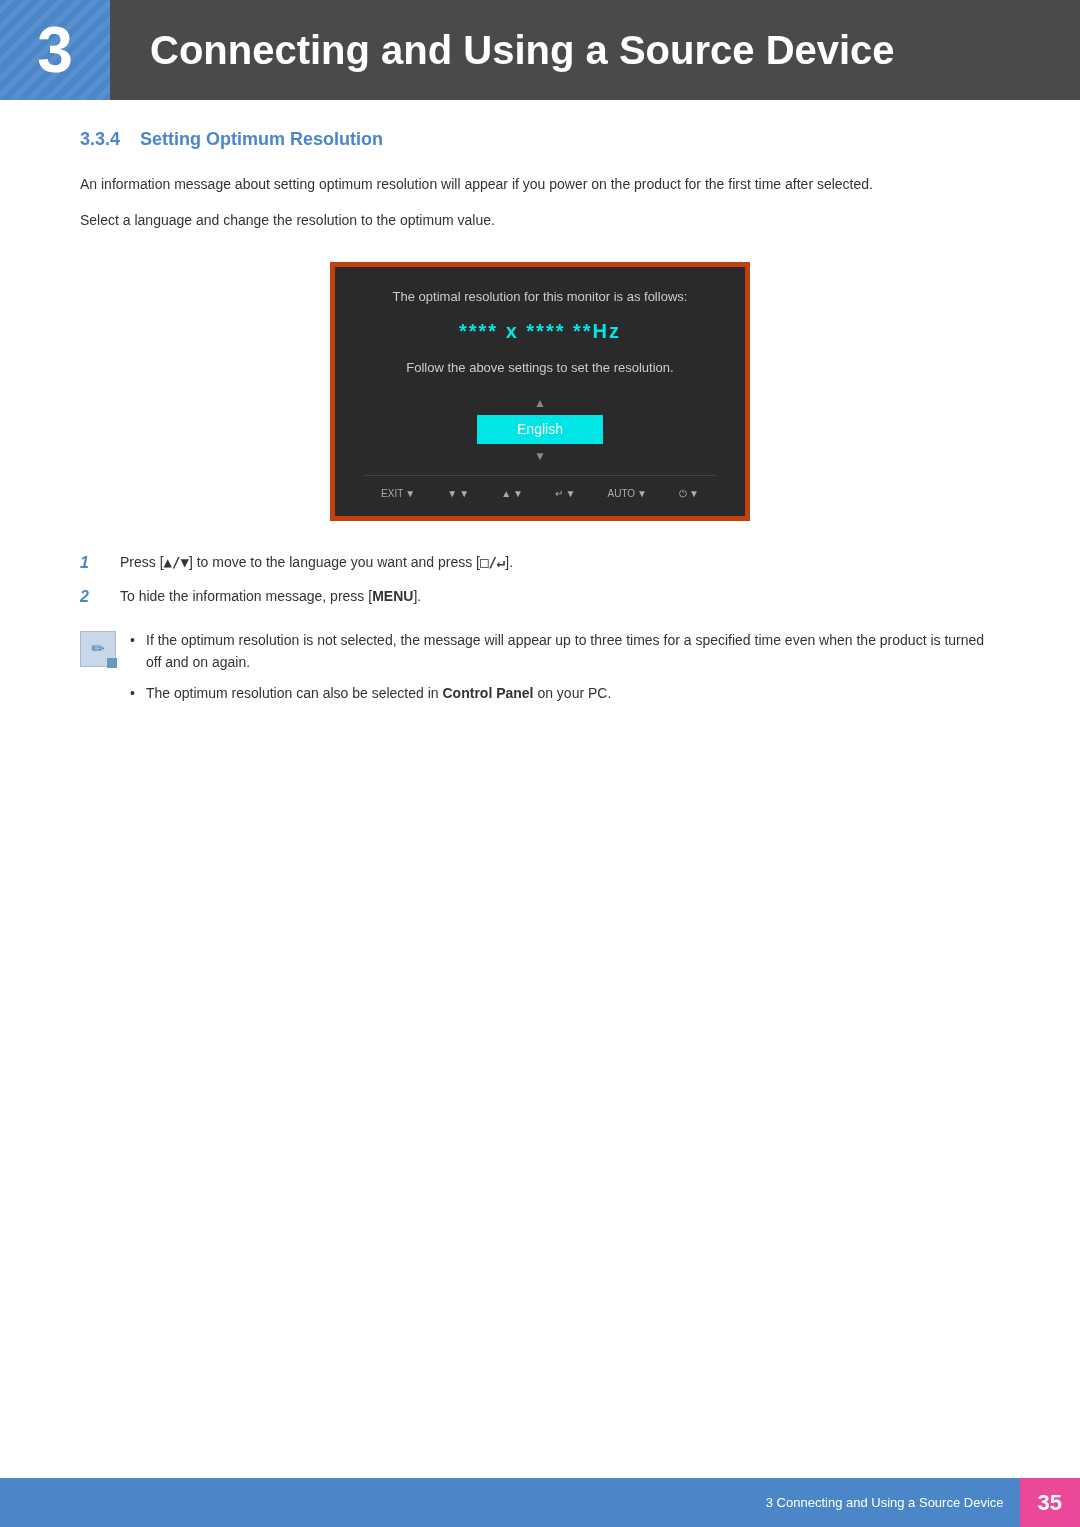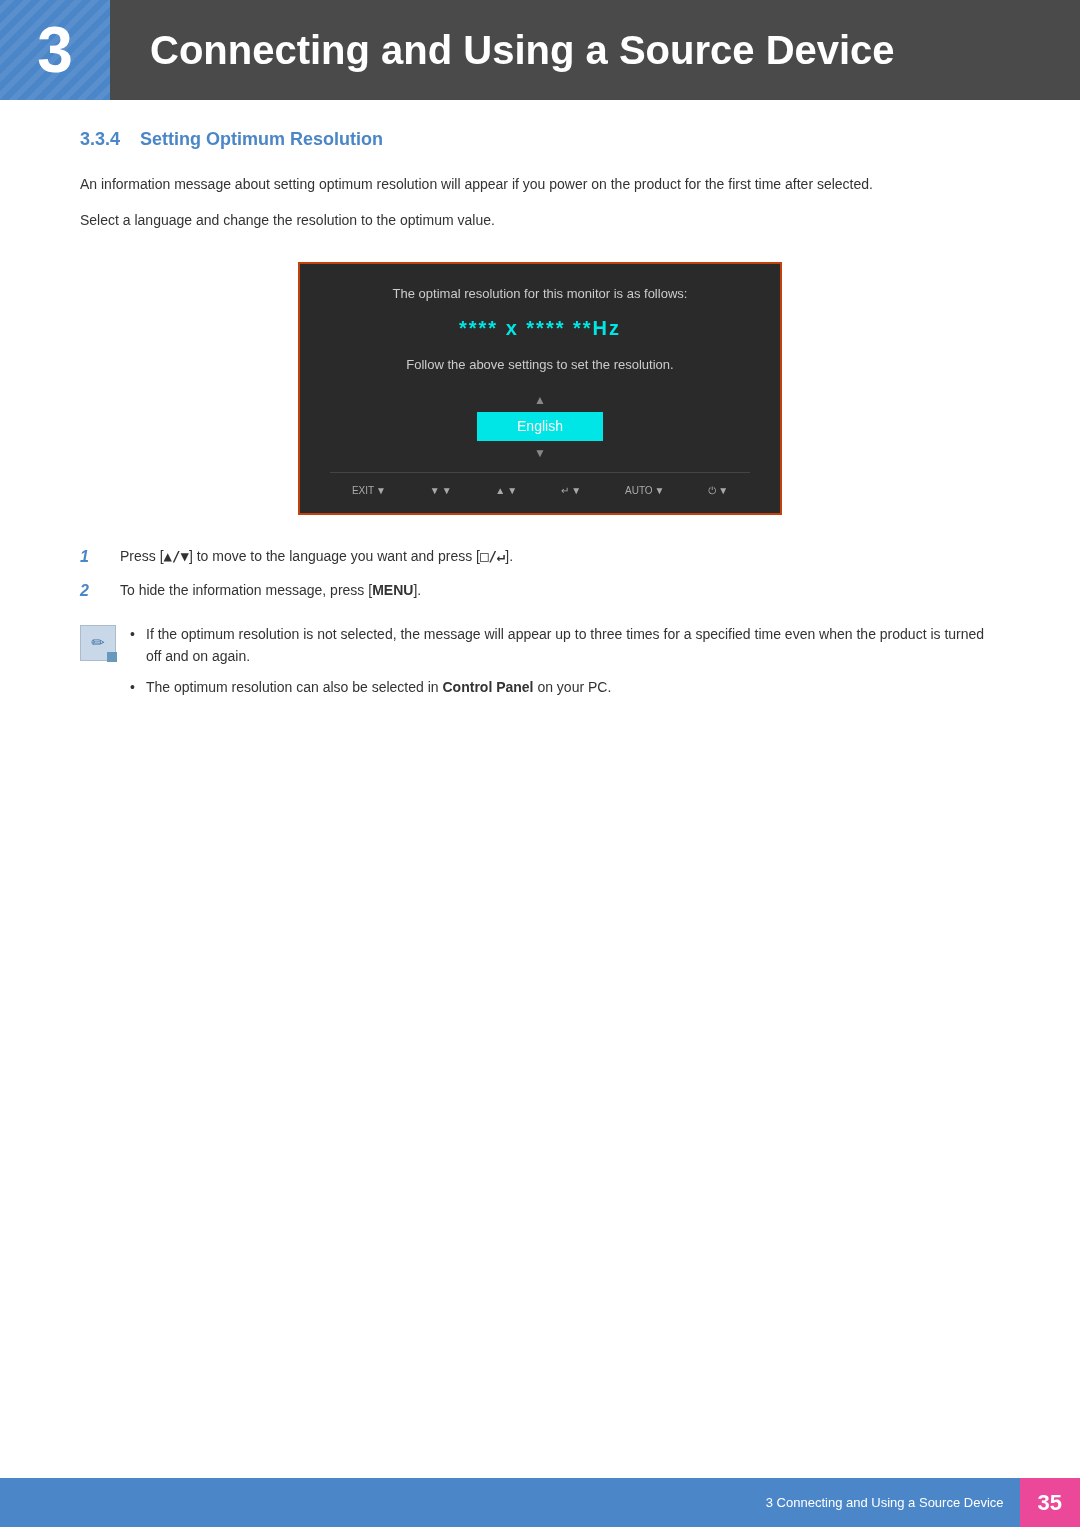--- a/index.html
+++ b/index.html
@@ -87,24 +87,24 @@
     .body-text {
       font-size: 14px;
       color: #333333;
       line-height: 1.6;
       margin-bottom: 14px;
     }
 
     
     .monitor-box {
       background: #2a2a2a;
-      width: 484px;
+      width: 420px;
       margin: 30px auto;
       padding: 20px 30px 15px 30px;
-      border: 2px solid #c2410c;
+      border: 5px solid #c2410c;
     }
 
     .monitor-line1 {
       text-align: center;
       color: #cccccc;
       font-size: 13px;
       margin-bottom: 10px;
     }
 
     .monitor-resolution {

